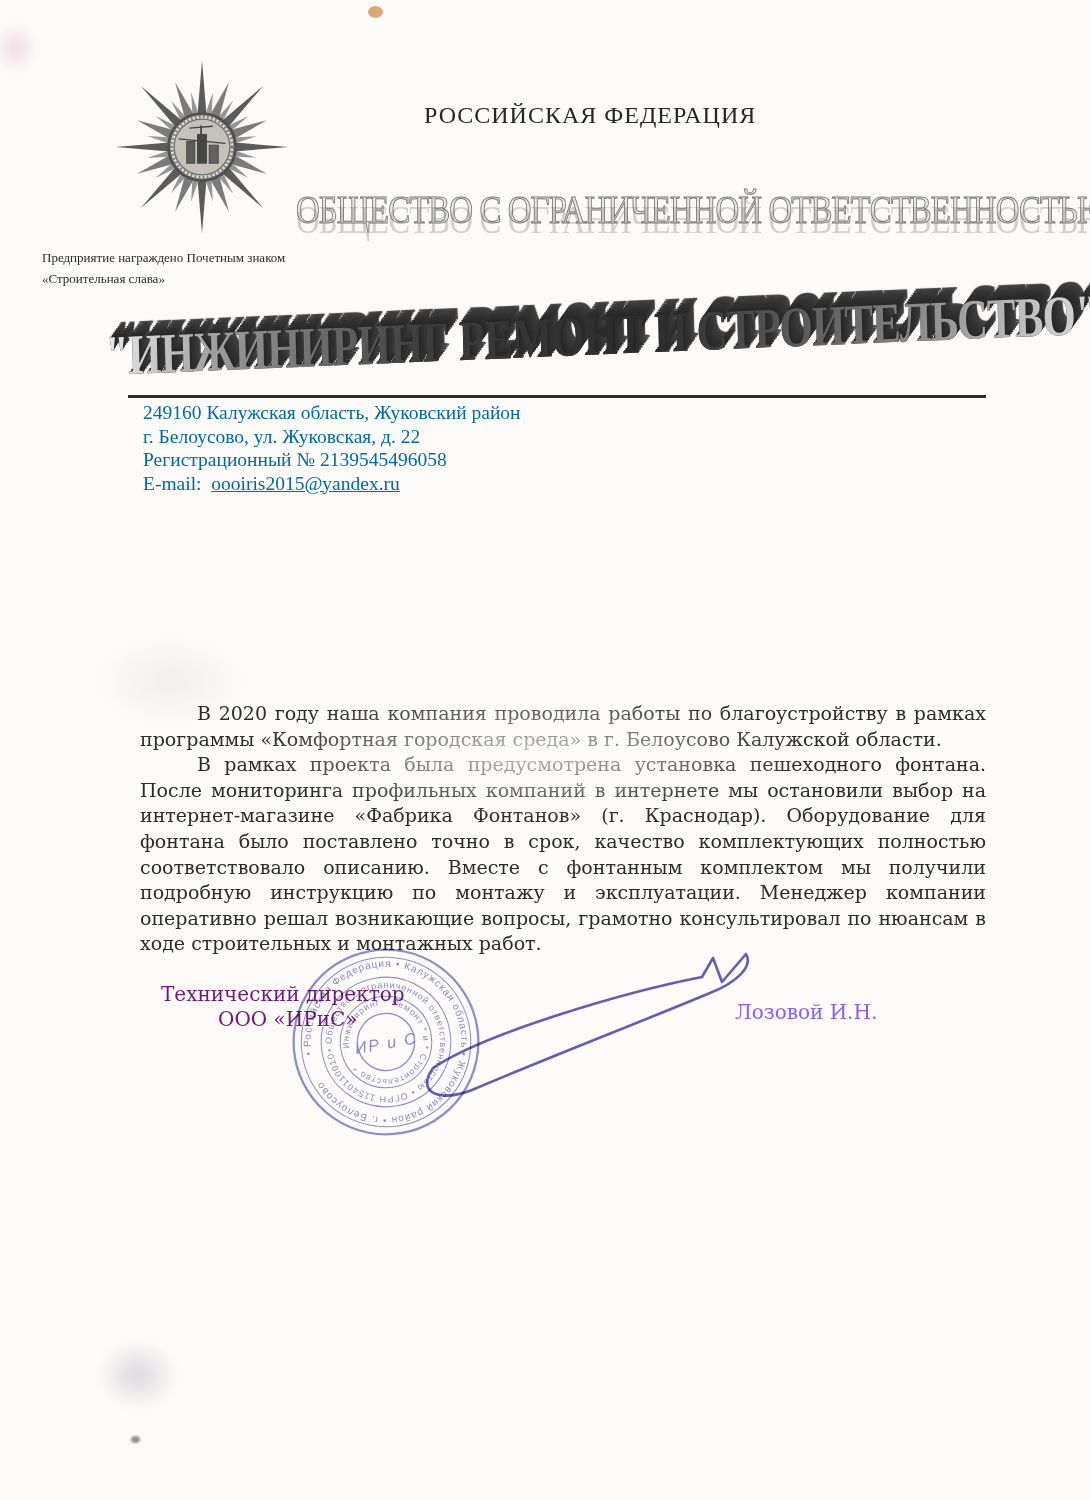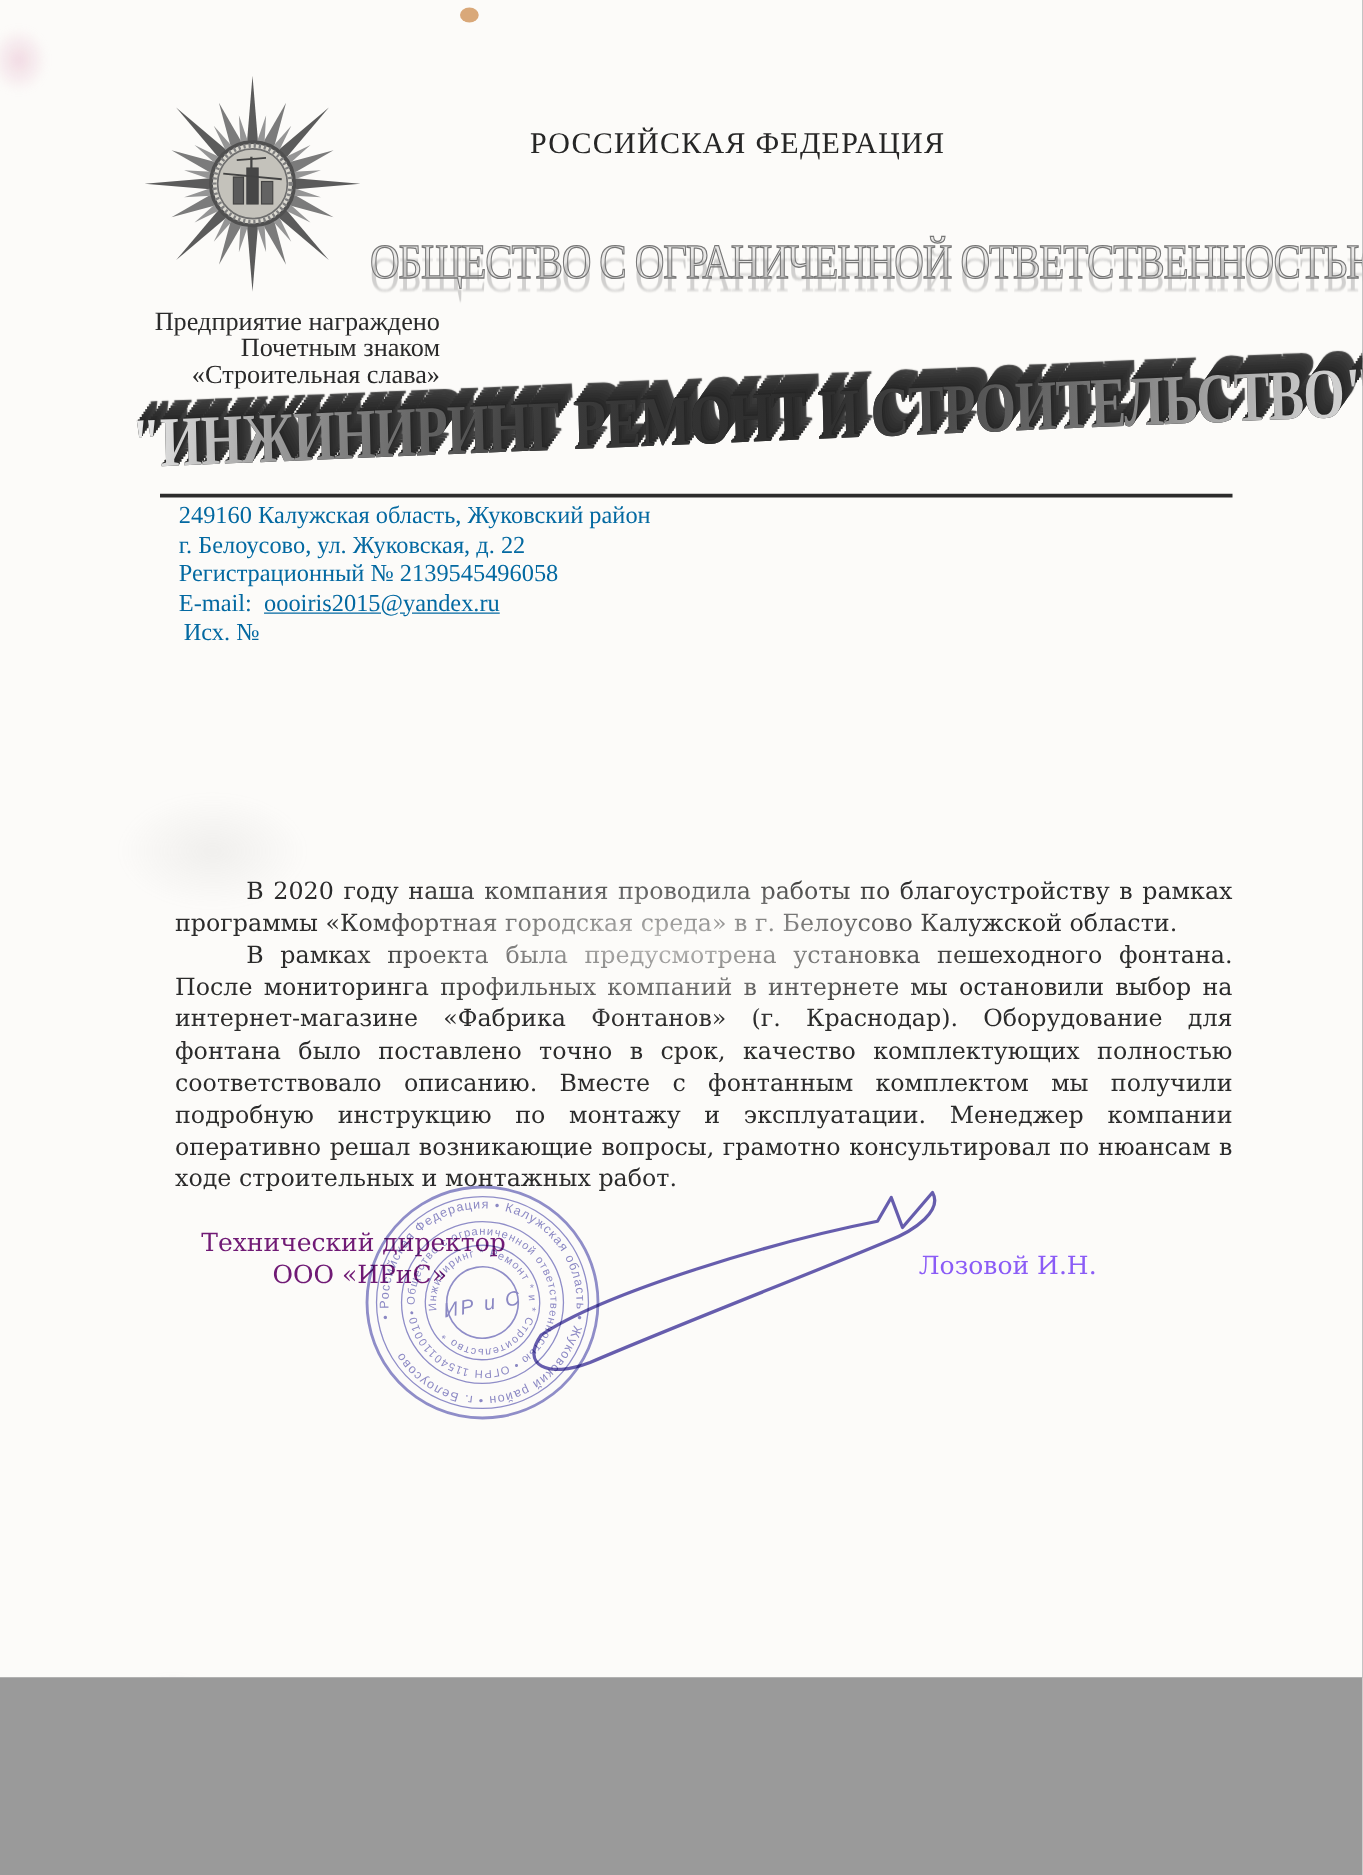--- a/index.html
+++ b/index.html
@@ -1,17 +1,17 @@
 <!DOCTYPE html>
 <html><head>
 <meta charset="utf-8">
 <style>
   html,body{margin:0;padding:0;background:#9a9a9a;}
   .page{
-    position:relative;width:1090px;height:1342px;margin:0 auto;
+    position:relative;width:1090px;height:1500px;margin:0 auto;
     background:#fcfbf9;overflow:hidden;
     font-family:"Liberation Serif",serif;color:#1e1e1e;
   }
   
   .artifact{position:absolute;pointer-events:none;}
   .dot-orange{left:368px;top:6px;width:15px;height:12px;border-radius:50%;
     background:#d49a63;opacity:.85;filter:blur(.4px);}
   .smear-pink{left:-8px;top:22px;width:46px;height:52px;border-radius:50%;
     background:radial-gradient(closest-side,rgba(225,170,195,.4),rgba(225,170,195,0));filter:blur(3px);}
   .smudge-mid{left:95px;top:636px;width:150px;height:90px;border-radius:50%;
@@ -27,22 +27,22 @@
   
   .country{position:absolute;left:424px;top:102px;font-size:24px;letter-spacing:1px;color:#262626;}
   .org-type-wrap{position:absolute;left:296px;top:188px;width:760px;height:62px;}
   .org-type-ghost,.org-type-main{
     position:absolute;left:0;top:0;white-space:nowrap;
     font-size:35px;letter-spacing:-1px;
     transform:scaleX(.94) scaleY(1.12);transform-origin:left top;
   }
   .org-type-ghost{top:10px;color:rgba(110,110,110,.30);filter:blur(.6px);}
   .org-type-main{color:rgba(150,150,150,.18);-webkit-text-stroke:.9px #777;}
-  .award{position:absolute;left:42px;top:247px;width:310px;text-align:right;
-    font-size:21px;line-height:21px;color:#2a2a2a;}
+  .award{position:absolute;left:42px;top:247px;width:310px;text-align:left;
+    font-size:13px;line-height:21px;color:#2a2a2a;}
   
   .title-wrap{position:absolute;left:106px;top:288px;width:950px;height:108px;}
   .title-layer{
     position:absolute;left:0;bottom:8px;white-space:nowrap;
     font-family:"Liberation Serif",serif;font-weight:bold;font-size:57px;letter-spacing:-1px;
     transform:scaleX(.75) rotate(-1.8deg);transform-origin:left bottom;
   }
   .title-shadow{
     color:#232323;
     text-shadow:1px -1px 0 #262626,3px -3px 0 #2a2a2a,5px -5px 0 #2e2e2e,
@@ -161,21 +161,20 @@
   <div class="rule"></div>
 
   <div class="contacts">
     <div class="line">249160 Калужская область, Жуковский район</div>
     <div class="line">г. Белоусово, ул. Жуковская, д. 22</div>
     <div class="line">Регистрационный № 2139545496058</div>
     <div class="line">
       <span>E-mail:</span>&nbsp;
       <span class="email-link">oooiris2015@yandex.ru</span>
     </div>
-    <div class="line isx">Исх. №</div>
   </div>
 
   <div class="body-text">
     <p>В 2020 году наша компания проводила работы по благоустройству в рамках программы «Комфортная городская среда» в г. Белоусово Калужской области.</p>
     <p>В рамках проекта была предусмотрена установка пешеходного фонтана. После мониторинга профильных компаний в интернете мы остановили выбор на интернет-магазине «Фабрика Фонтанов» (г. Краснодар). Оборудование для фонтана было поставлено точно в срок, качество комплектующих полностью соответствовало описанию. Вместе с фонтанным комплектом мы получили подробную инструкцию по монтажу и эксплуатации. Менеджер компании оперативно решал возникающие вопросы, грамотно консультировал по нюансам в ходе строительных и монтажных работ.</p>
   </div>
   <div class="artifact fade-overlay"></div>
 
   <div class="sig-left">
     <div>Технический директор</div>

